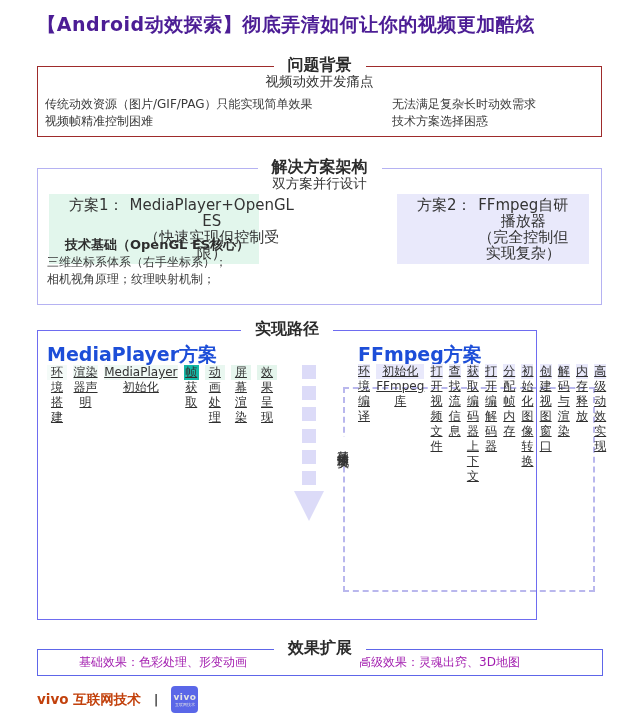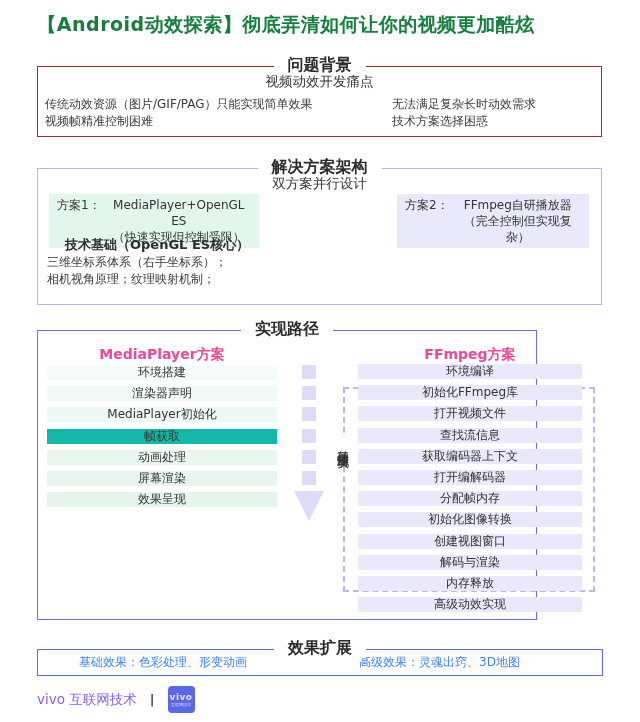--- a/index.html
+++ b/index.html
@@ -3,49 +3,49 @@
 <meta charset="utf-8">
 <style>
   html,body { margin:0; padding:0; }
   body {
     width:640px; height:722px; background:#ffffff; position:relative;
     font-family:"DejaVu Sans","Liberation Sans",sans-serif;
     color:#2f2f2f; overflow:hidden;
   }
   .title {
     position:absolute; top:12px; left:0; width:572px; text-align:center;
-    font-size:19px; font-weight:bold; color:#15803d; letter-spacing:0.5px;
+    font-size:19px; font-weight:bold; color:#4c1d95; letter-spacing:0.5px;
   }
   .panel { position:absolute; background:#fff; box-sizing:border-box; }
   .legend {
     position:absolute; top:-13px; left:50%; transform:translateX(-50%);
     background:#fff; padding:0 14px; font-size:16px; font-weight:bold;
     color:#2b2b2b; white-space:nowrap; line-height:21px; z-index:2;
   }
   
   #panel-problem { left:37px; top:66px; width:565px; height:71px; border:1.5px solid var(--problem-border); }
   .subtitle { position:absolute; top:6px; left:0; width:100%; text-align:center; font-size:13.5px; color:#333; }
   .col-lines { position:absolute; font-size:12px; line-height:17px; color:#3a3a3a; }
   #prob-left  { left:7px;  top:29px; }
   #prob-right { left:354px; top:29px; }
   
   #panel-solution { left:37px; top:168px; width:565px; height:137px; border:1.5px solid var(--solution-border); }
-  .chip { position:absolute; display:flex; font-size:12px; line-height:16px; padding:3px 8px; box-sizing:border-box; color:#333; }
+  .chip { position:absolute; display:flex; font-size:15px; line-height:16px; padding:3px 20px; box-sizing:border-box; color:#333; }
   #chip1 { left:11px;  top:25px; width:210px; background:var(--mint-chip); }
   #chip2 { left:359px; top:25px; width:192px; background:var(--lavender); }
   .chip .chip-label { margin-right:6px; white-space:nowrap; }
   .chip .chip-body { text-align:center; flex:1; }
   .tech-title { position:absolute; left:27px; top:67px; font-size:13px; font-weight:bold; color:#2d2d2d; }
   #tech-lines { left:9px; top:85px; }
   
   #panel-impl { left:37px; top:330px; width:500px; height:290px; border:1.5px solid var(--impl-border); }
-  .col-header { position:absolute; top:14px; font-size:14px; font-weight:bold; color:#ec4899; text-align:center; line-height:18px; }
+  .col-header { position:absolute; top:14px; font-size:19px; font-weight:bold; color:#1d4ed8; text-align:left; line-height:18px; }
   #hdr-left  { left:9px;   width:230px; }
   #hdr-right { left:320px; width:224px; }
-  .steps { position:absolute; display:flex; flex-direction:column; gap:6.2px; }
+  .steps { position:absolute; display:flex; flex-direction:row; gap:6.2px;text-decoration:underline; }
   #left-steps  { left:9px;   top:34px; width:230px; }
   #right-steps { left:320px; top:33px; width:224px; z-index:2;justify-content:space-between; }
   .step { height:15px; line-height:15px; font-size:12px; text-align:center; color:#333; }
   #left-steps  .step { background:var(--mint); }
   #left-steps  .step:nth-child(1){background:#f4fbf8;}
   #left-steps  .step:nth-child(2){background:#f1faf6;}
   #left-steps  .step:nth-child(3){background:#eff9f4;}
   #left-steps  .step:nth-child(4){background:#14b8a6;}
   #left-steps  .step:nth-child(5){background:#e9f7f0;}
   #left-steps  .step:nth-child(6){background:#e6f6ee;}
@@ -59,26 +59,26 @@
     border-top:30px solid var(--arrow);
   }
   .dashed-box { position:absolute; left:305px; top:56px; width:248px; height:201px; border:2px dashed var(--dash); z-index:1; }
   .vlabel {
     position:absolute; left:297px; top:106px; z-index:3;
     writing-mode:vertical-rl; font-size:12px; line-height:16px; letter-spacing:1px;
     background:#fff; padding:4px 0; color:#333;
   }
   
   #panel-ext { left:37px; top:649px; width:566px; height:27px; border:1.5px solid var(--ext-border); }
-  .ext-text { position:absolute; top:0; font-size:12px; line-height:24px; color:#3b82f6; }
+  .ext-text { position:absolute; top:0; font-size:12px; line-height:24px; color:#a21caf; }
   #ext-left  { left:41px; }
   #ext-right { left:321px; }
   
   .footer { position:absolute; left:37px; top:686px; display:flex; align-items:center; }
-  .brand { font-size:13.5px; font-weight:normal; color:#8b5cf6; }
+  .brand { font-size:13.5px; font-weight:bold; color:#c2410c; }
   .divider { margin:0 13px; font-size:13px; font-weight:bold; color:#444; }
   .logo {
     width:27px; height:27px; border-radius:4px; background:var(--logo-blue);
     color:#e5e5e5; display:flex; flex-direction:column; align-items:center; justify-content:center;
   }
   .logo .logo-v { font-size:9px; font-weight:bold; line-height:10px; letter-spacing:0.5px; }
   .logo .logo-s { font-size:4px; line-height:5px; opacity:0.9; }
 </style>
 </head>
 <body>

